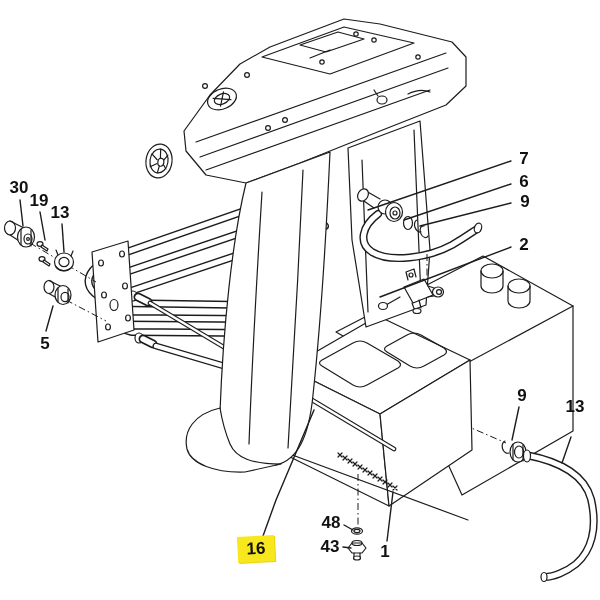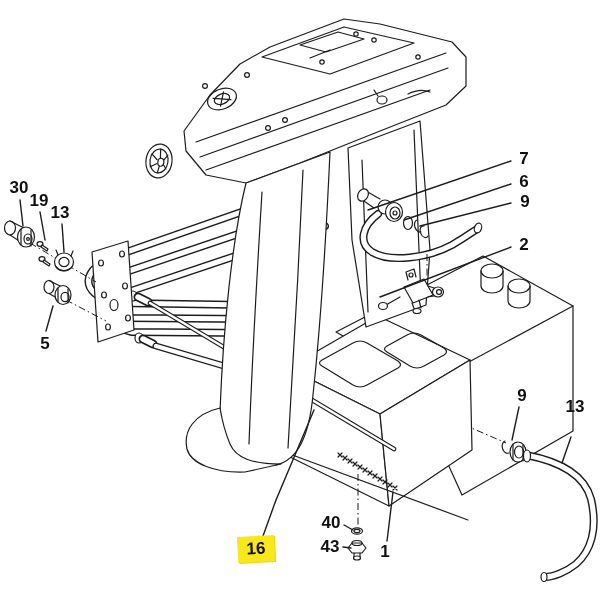--- a/index.html
+++ b/index.html
@@ -227,16 +227,16 @@
   <div class="callout" style="left:39px;top:200px">19</div>
   <div class="callout" style="left:60px;top:212px">13</div>
   <div class="callout" style="left:45px;top:343px">5</div>
   <div class="callout" style="left:524px;top:158px">7</div>
   <div class="callout" style="left:524px;top:181px">6</div>
   <div class="callout" style="left:525px;top:201px">9</div>
   <div class="callout" style="left:524px;top:244px">2</div>
   <div class="callout" style="left:522px;top:395px">9</div>
   <div class="callout" style="left:575px;top:406px">13</div>
   <div class="callout hl" style="left:256px;top:549px">16</div>
-  <div class="callout" style="left:331px;top:522px">40</div>
+  <div class="callout" style="left:331px;top:522px">48</div>
   <div class="callout" style="left:330px;top:546px">43</div>
   <div class="callout" style="left:385px;top:551px">1</div>
 </div>
 
 </body></html>

